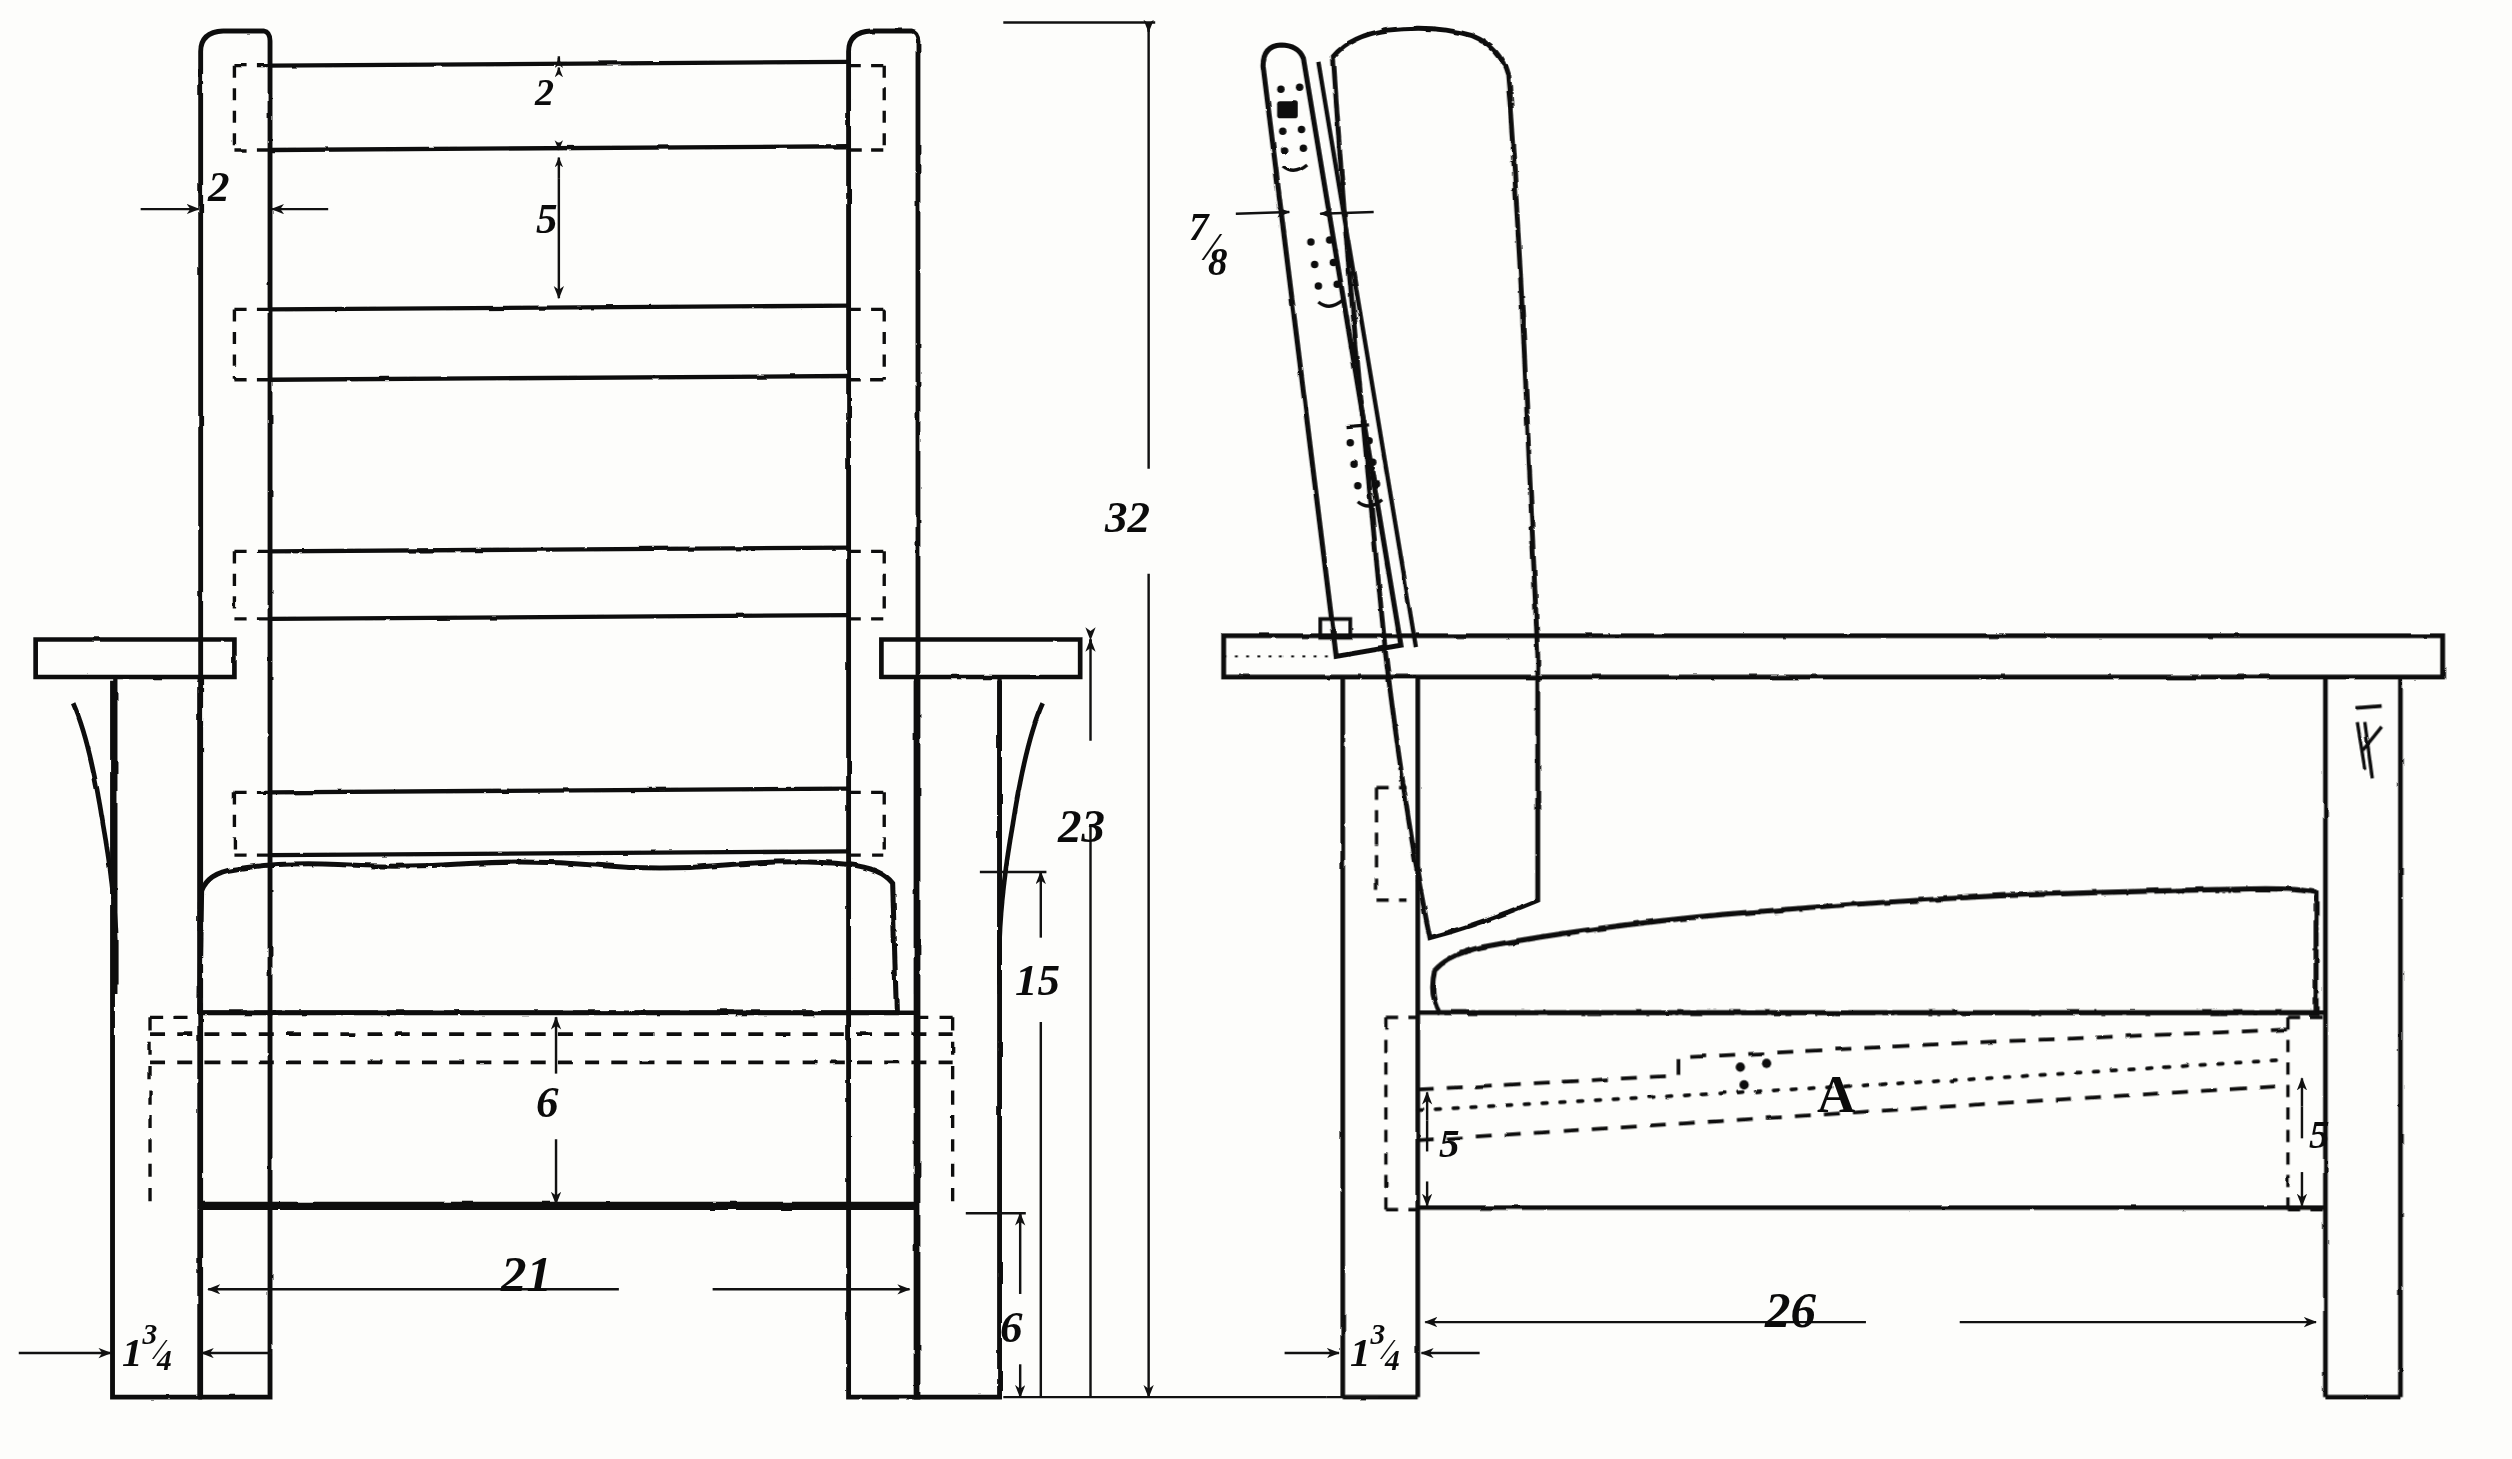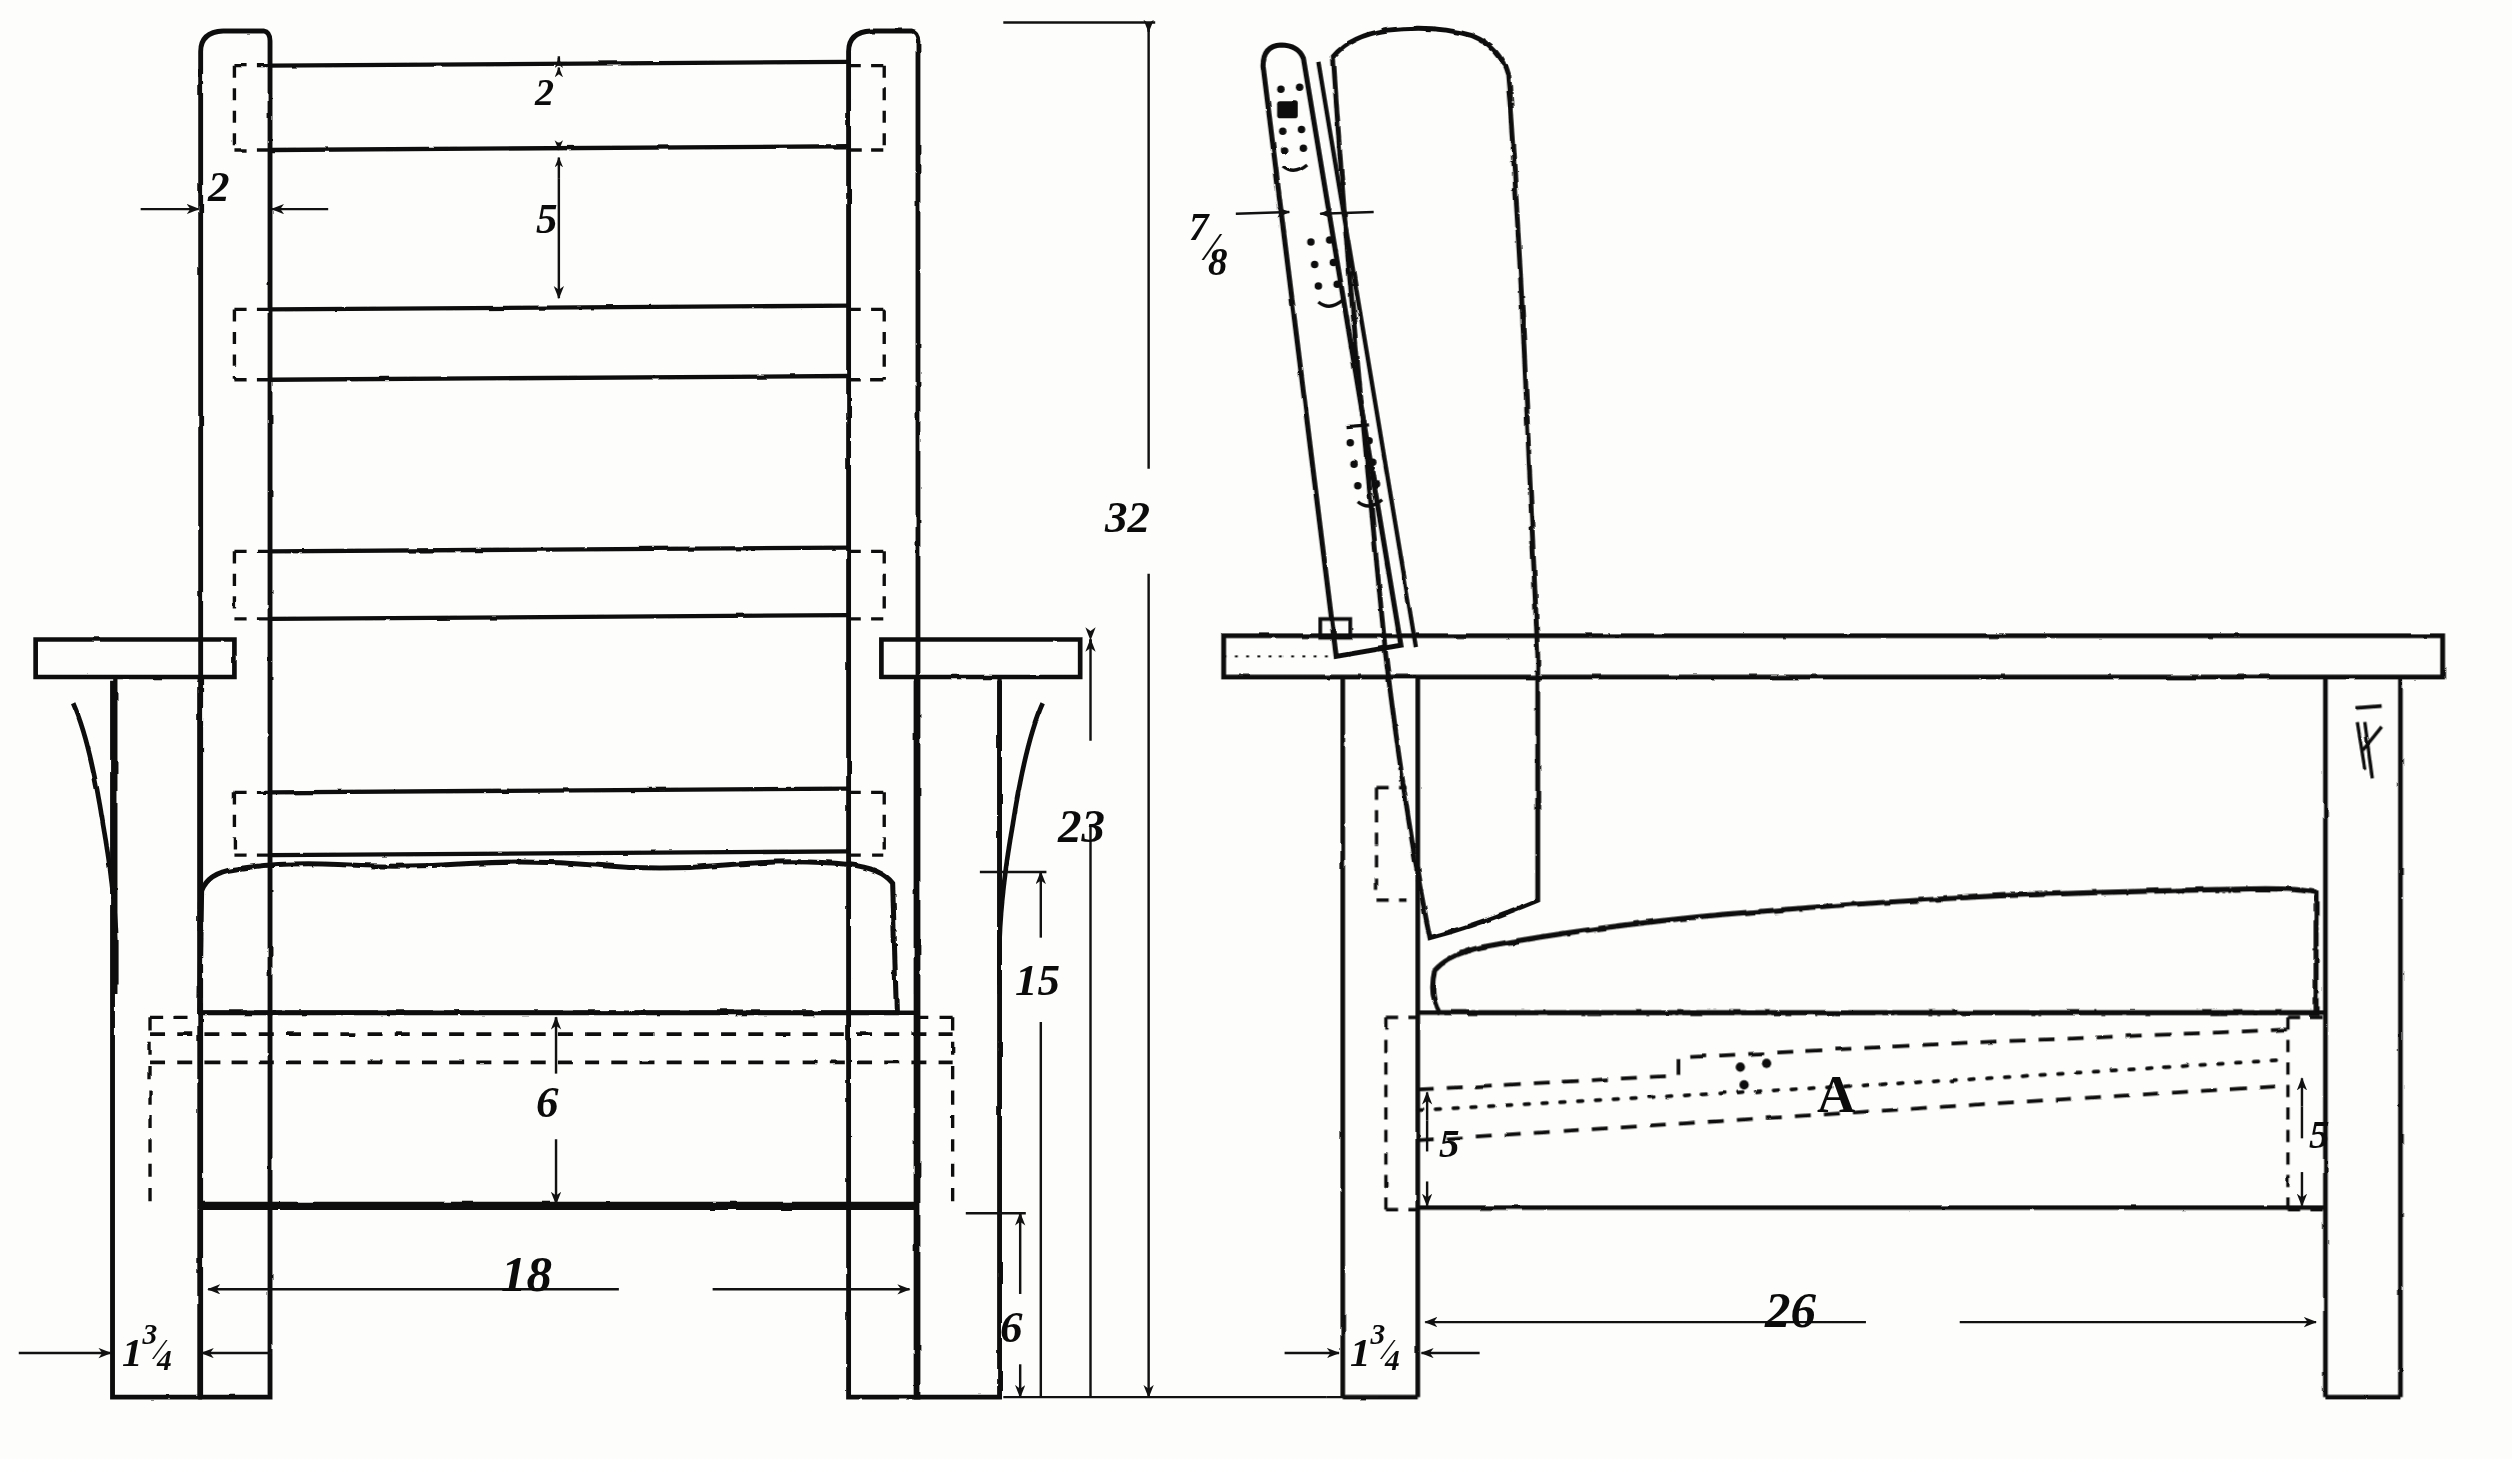--- a/index.html
+++ b/index.html
@@ -331,21 +331,21 @@
   <div class="dimlabel" style="left:1105px; top:495px; font-size:45px;">32</div>
 
   <div class="dimlabel" style="left:1058px; top:755px; font-size:47px;margin-top:48px;">23</div>
 
   <div class="dimlabel" style="left:1015px; top:958px; font-size:45px;">15</div>
 
   <div class="dimlabel" style="left:536px; top:1080px; font-size:45px;">6</div>
 
   <div class="dimlabel" style="left:1000px; top:1305px; font-size:45px;">6</div>
 
-  <div class="dimlabel" style="left:501px; top:1249px; font-size:51px;">18</div>
+  <div class="dimlabel" style="left:501px; top:1249px; font-size:51px;">21</div>
 
   <div class="dimlabel" style="left:122px; top:1324px; font-size:41px;">
     <span>1</span><span class="frac"><sup>3</sup>⁄<sub>4</sub></span>
   </div>
 
   <div class="dimlabel" style="left:1189px; top:189px; font-size:39px;">
     <span class="frac" style="font-size:1em;margin-top:24px;"><sup>7</sup>⁄<sub>8</sub></span>
   </div>
 
   <div class="partlabel" style="left:1817px; top:1064px; font-size:53px;">A</div>

